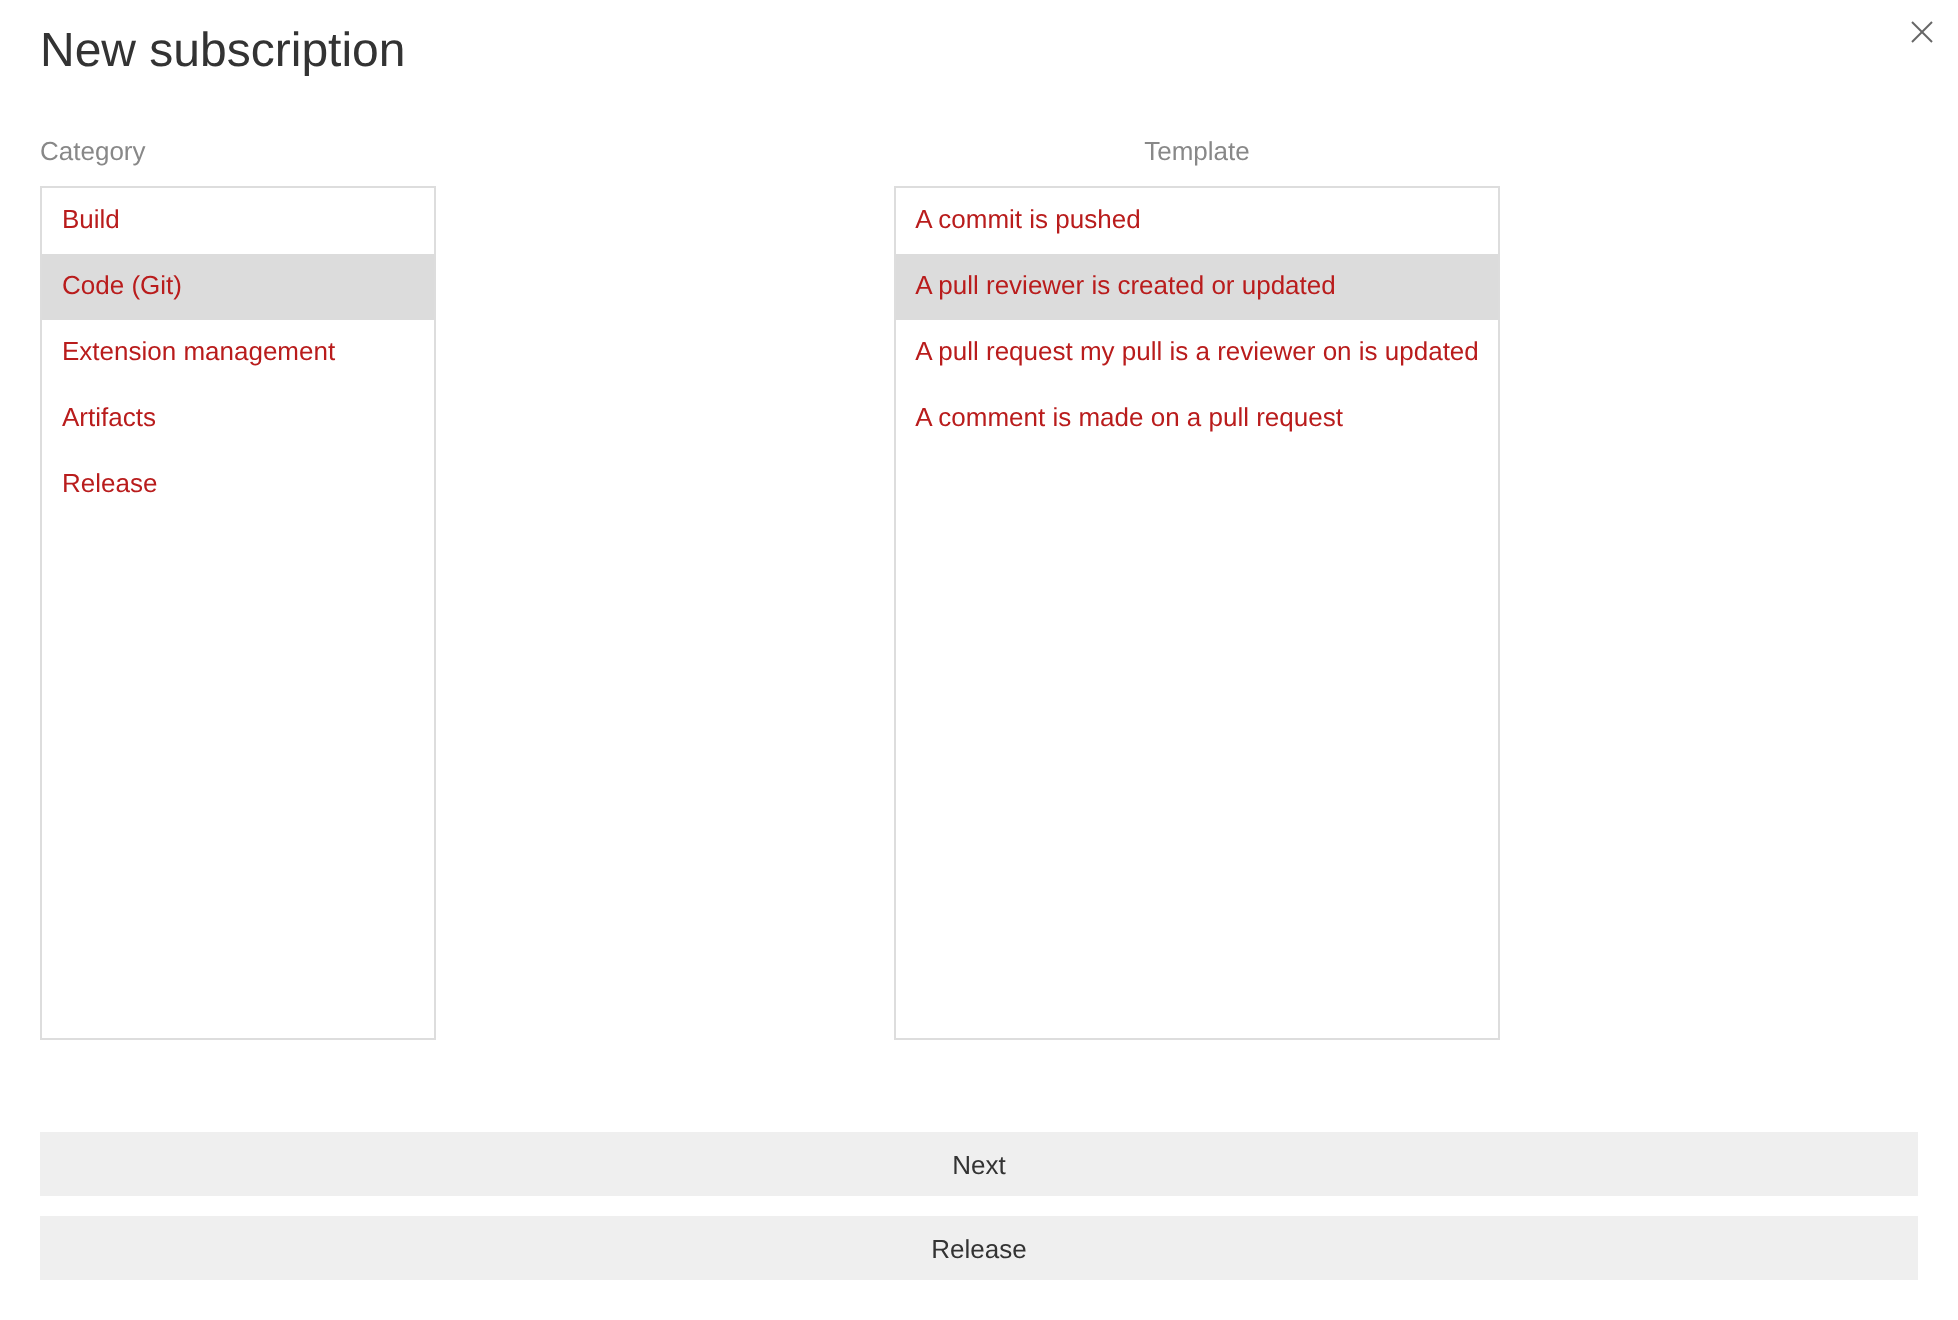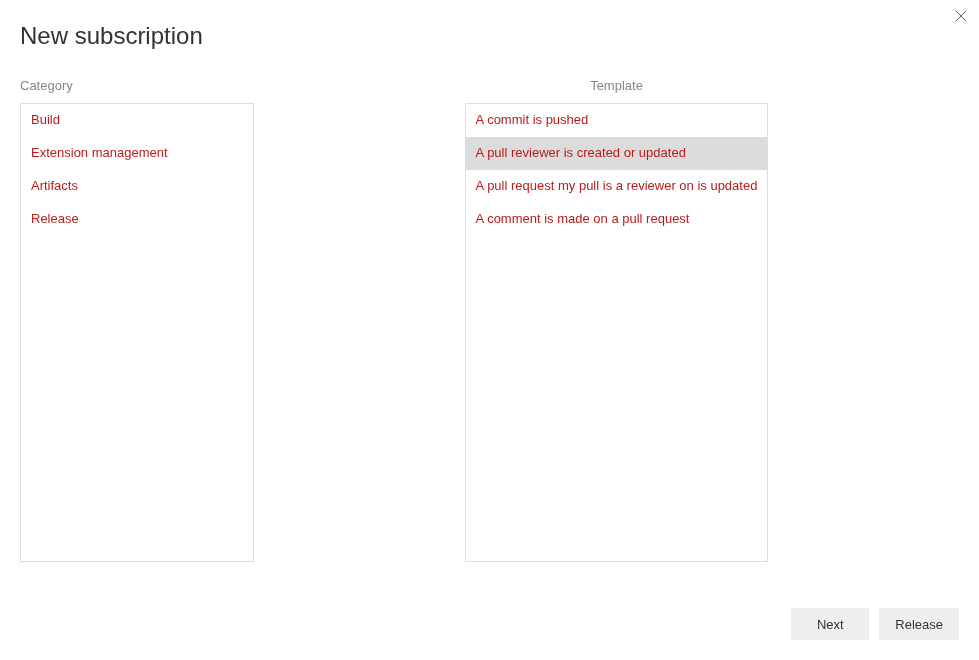--- a/index.html
+++ b/index.html
@@ -10,21 +10,21 @@
     body {
       font-family: "Segoe UI", -apple-system, BlinkMacSystemFont, sans-serif;
       background: #ffffff;
       color: #333333;
       width: 979px;
       height: 660px;
       position: relative;
       overflow: hidden;
     }
     .dialog {
-      padding: 22px 20px 20px 20px;
+      padding: 12px 20px 20px 20px;
       height: 100%;
       display: flex;
       flex-direction: column;
     }
     .close-btn {
       position: absolute;
       top: 6px;
       right: 8px;
       width: 20px;
       height: 20px;
@@ -46,21 +46,21 @@
       display: flex;
       gap: 20px;
       flex: 1;
       min-height: 0;
     }
     .column {
       display: flex;
       flex-direction: column;
     }
     .column-category {
-      width: 234px;
+      width: 198px;
       flex-shrink: 0;
     }
     .column-template {
       flex: 1;
       align-items: center;
     }
     .column-label {
       font-size: 13px;
       color: #888888;
       margin-bottom: 10px;
@@ -76,23 +76,23 @@
       font-size: 13px;
       color: #b91c1c;
       cursor: pointer;
       line-height: 1.3;
     }
     .list-item.selected {
       background: #dcdcdc;
     }
     .footer {
       display: flex;
-      justify-content: flex-end;
       gap: 10px;
       padding-top: 46px;
+      flex-direction: column;
     }
     .btn {
       min-width: 78px;
       height: 32px;
       padding: 0 16px;
       background: #efefef;
       border: none;
       font-family: inherit;
       font-size: 13px;
       color: #333333;
@@ -110,20 +110,21 @@
     </svg>
   </div>
 
   <h1 class="title">New subscription</h1>
 
   <div class="columns">
     <div class="column column-category">
       <div class="column-label">Category</div>
       <div class="list-box" id="category-list">
           <div class="list-item">Build</div>
+          <div class="list-item selected">Code (Git)</div>
           <div class="list-item">Extension management</div>
           <div class="list-item">Artifacts</div>
           <div class="list-item">Release</div>
         </div>
     </div>
     <div class="column column-template">
       <div class="column-label">Template</div>
       <div class="list-box" id="template-list">
           <div class="list-item">A commit is pushed</div>
           <div class="list-item selected">A pull reviewer is created or updated</div>

